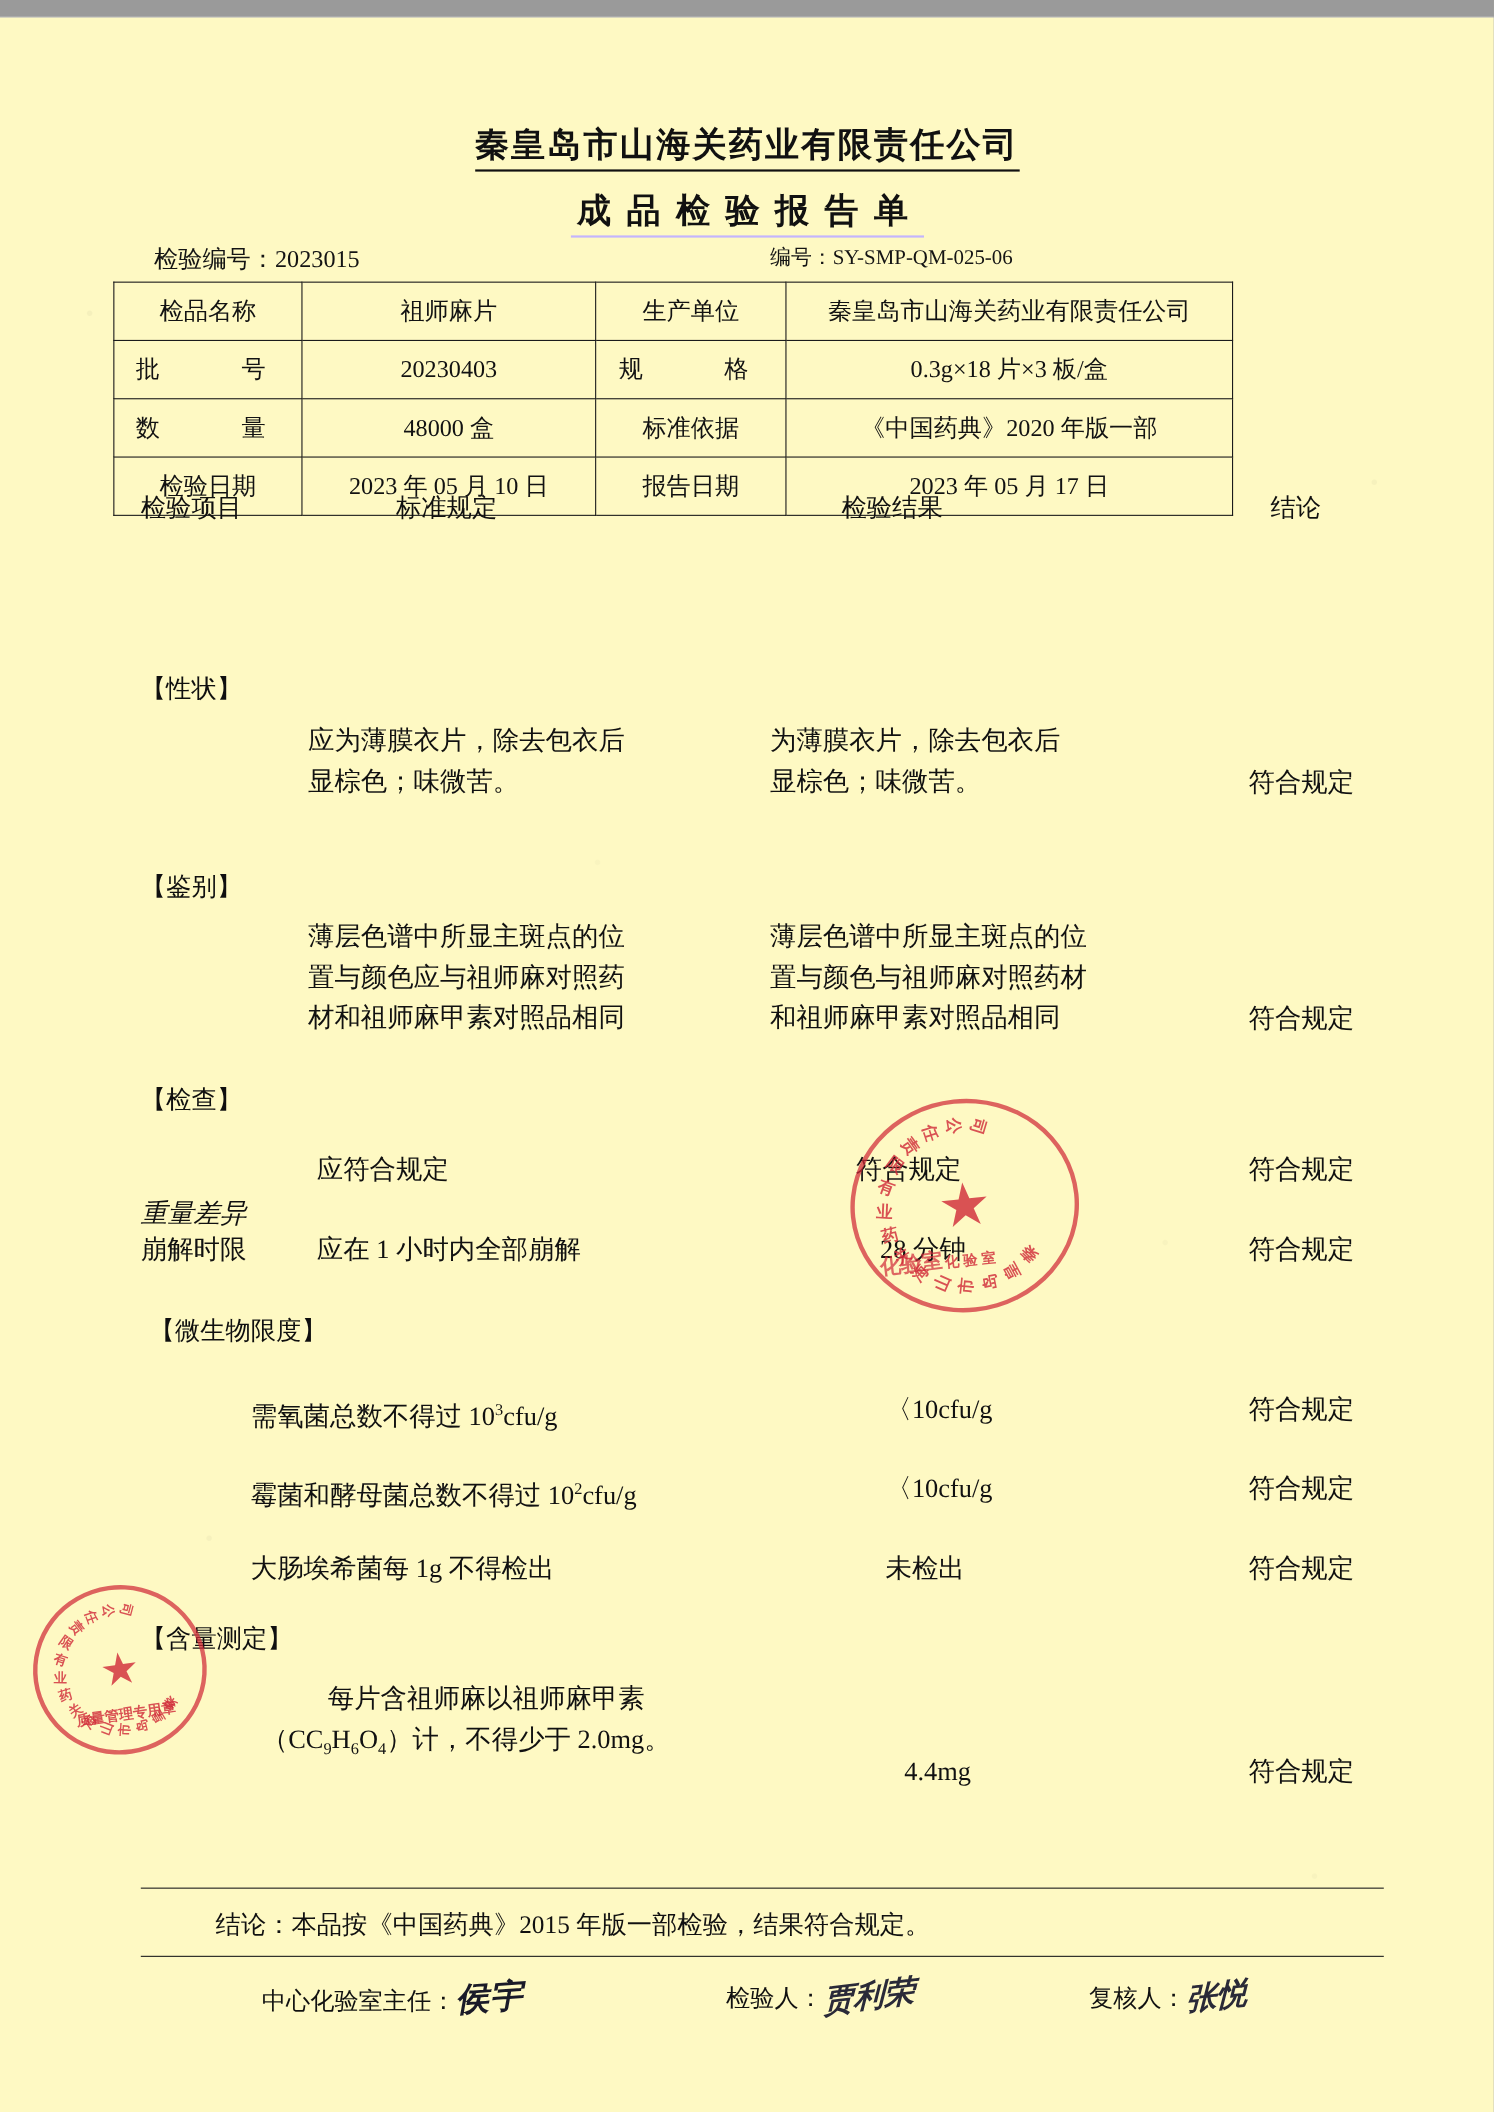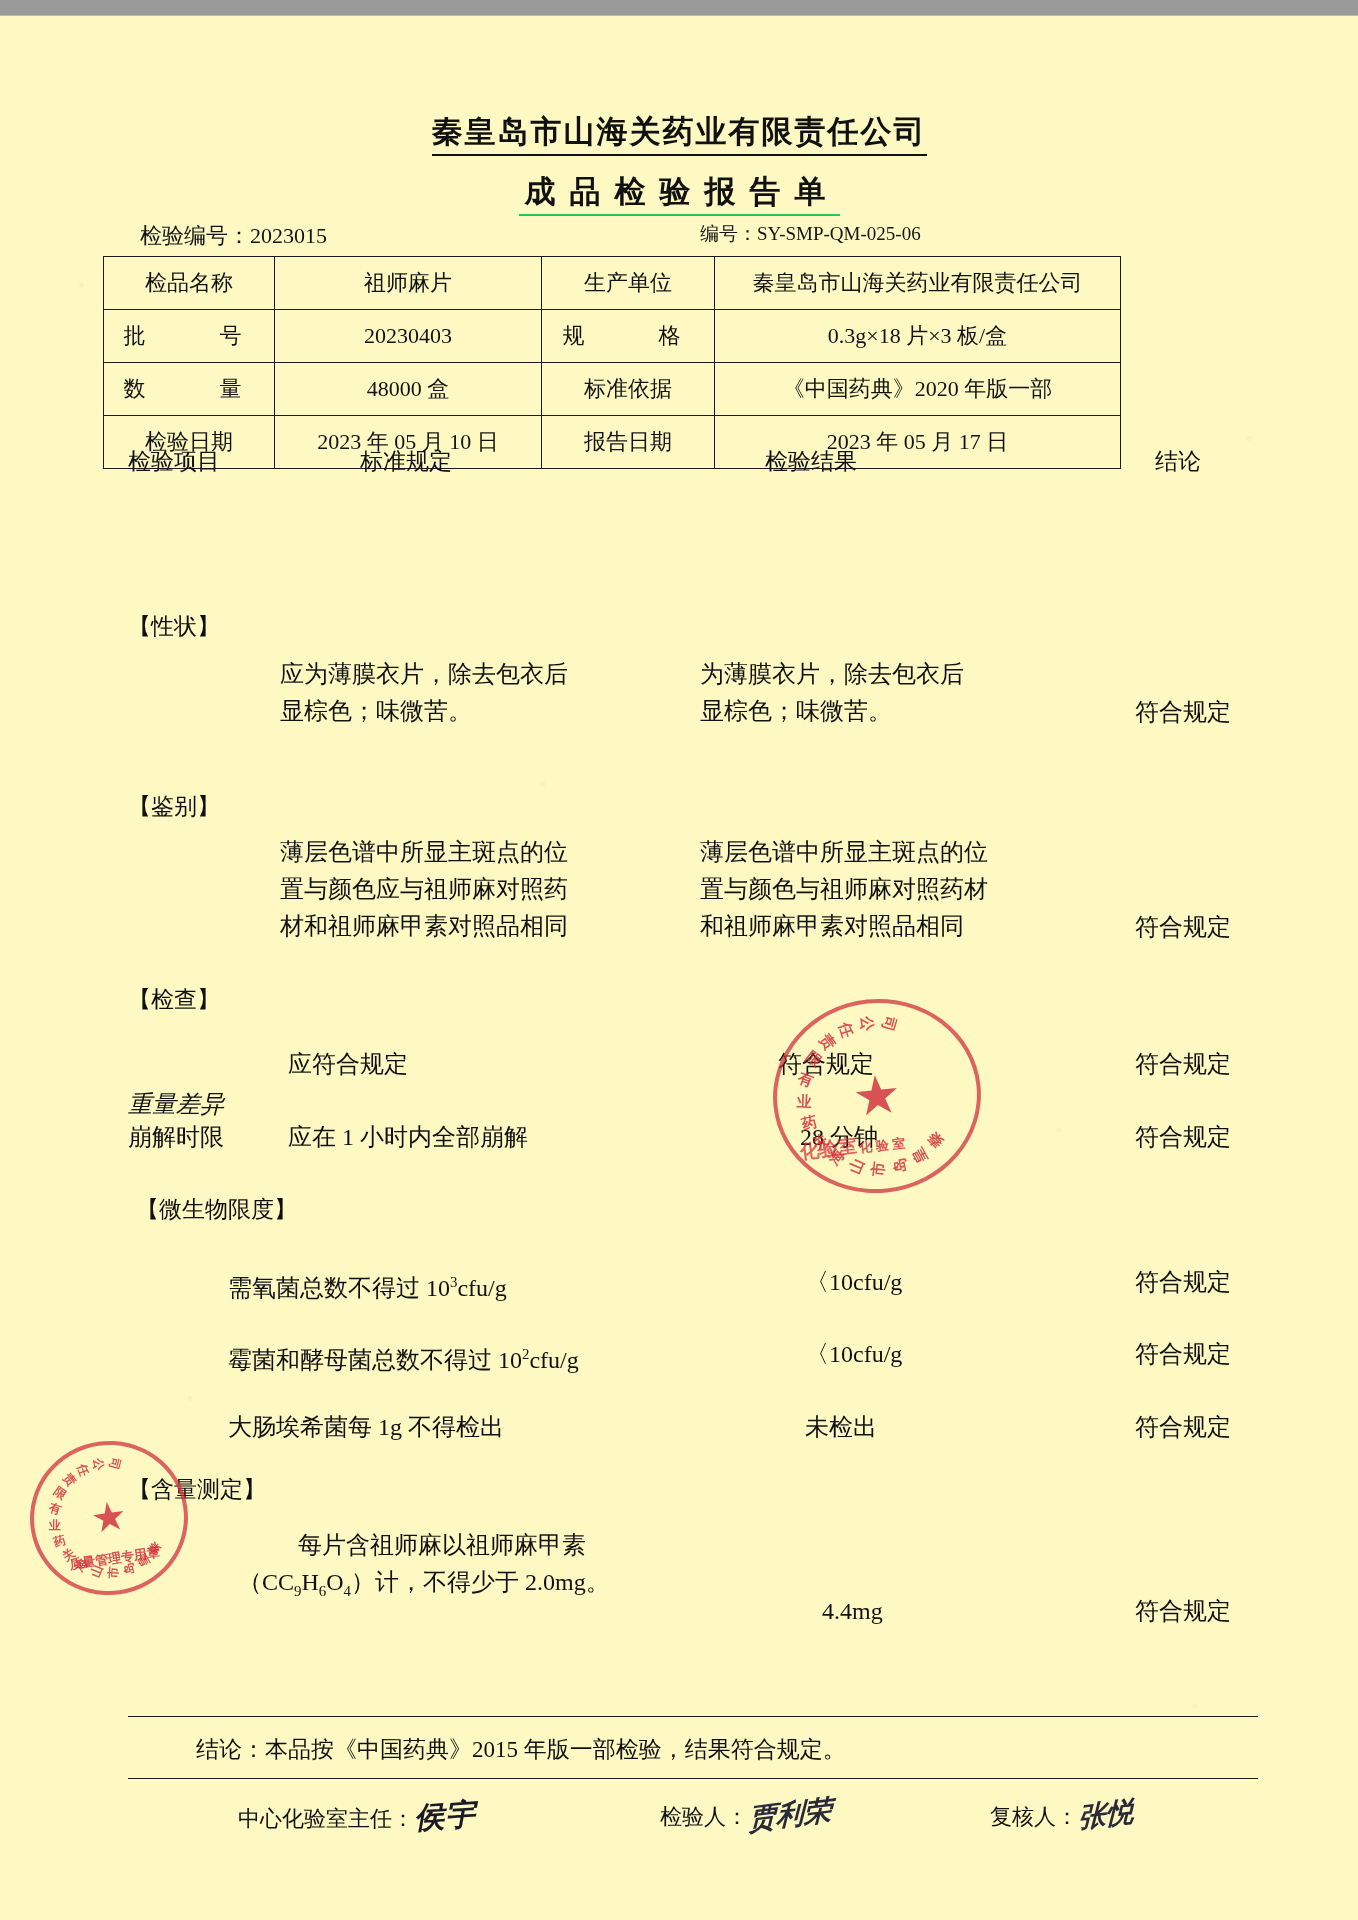--- a/index.html
+++ b/index.html
@@ -25,21 +25,21 @@
     position:absolute;left:0;top:95px;width:100%;text-align:center;
     font-size:31px;font-weight:bold;letter-spacing:2px;color:#111;
     font-family:"Liberation Sans","DejaVu Sans",sans-serif;
   }
   .title1 span{border-bottom:2px solid #111;padding-bottom:5px;}
   .title2{
     position:absolute;left:0;top:155px;width:100%;text-align:center;
     font-size:31px;font-weight:bold;letter-spacing:14px;color:#111;
     font-family:"Liberation Sans","DejaVu Sans",sans-serif;
   }
-  .title2 span{border-bottom:2px solid #22c55e;padding-bottom:5px;padding-left:6px;}
+  .title2 span{border-bottom:2px solid #c4b5fd;padding-bottom:5px;padding-left:6px;}
 
   .refline{position:absolute;top:205px;left:0;width:100%;height:30px;}
   .refline .left{position:absolute;left:140px;top:0;font-size:22px;color:#141414;}
   .refline .right{position:absolute;left:700px;top:0;font-size:19px;color:#141414;}
 
   table.info{
     position:absolute;left:103px;top:240px;width:1018px;
     border-collapse:collapse;font-size:22px;color:#121212;
   }
   table.info td{

